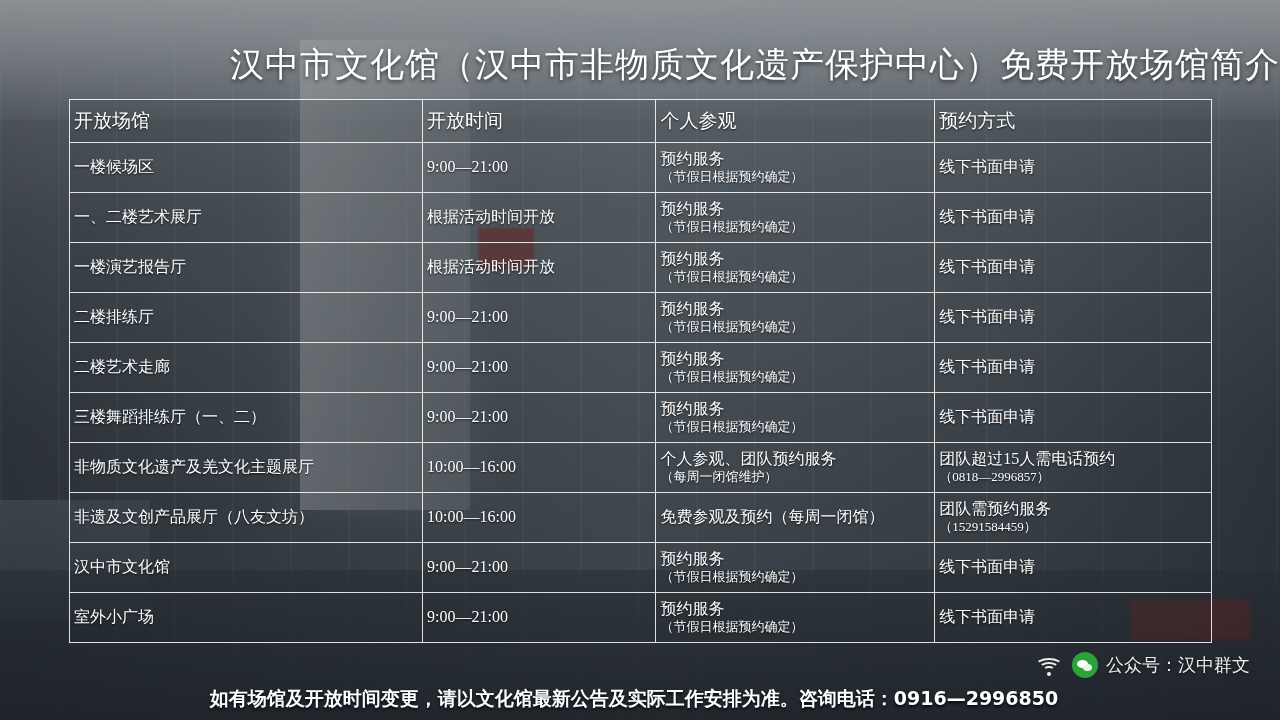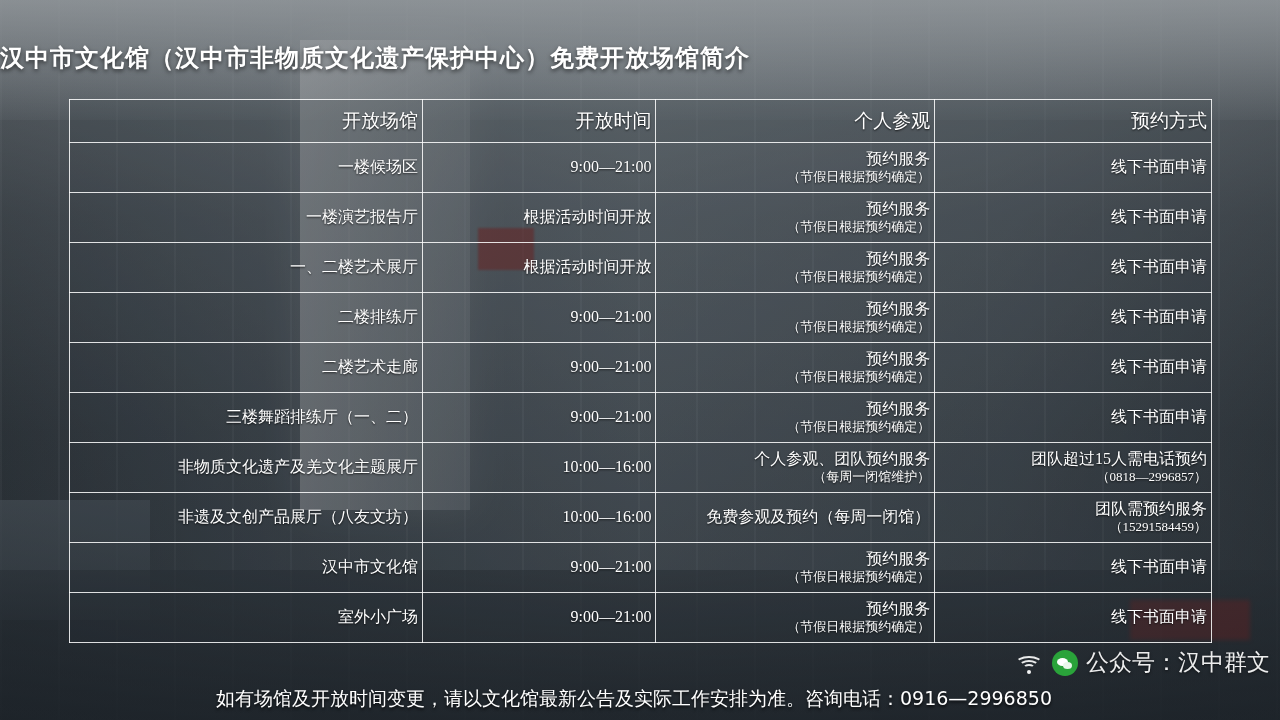--- a/index.html
+++ b/index.html
@@ -76,24 +76,24 @@
     position: absolute;
     inset: 0;
     background: linear-gradient(180deg, rgba(26,32,38,0.35), rgba(26,32,38,0.45));
   }
 
   .title {
     position: absolute;
     top: 42px;
     left: 0;
     right: 0;
-    text-align: left;
+    text-align: right;
     color: #ffffff;
-    font-size: 24px;
-    font-weight: bold;
+    font-size: 34px;
+    font-weight: normal;
     letter-spacing: 1px;
     font-family: "DejaVu Sans", sans-serif;
     text-shadow: 0 2px 4px rgba(0,0,0,0.6);
     white-space: nowrap;
   }
 
   .table-wrap {
     position: absolute;
     left: 69px;
     top: 99px;
@@ -102,21 +102,21 @@
   table.schedule {
     width: 100%;
     border-collapse: collapse;
     table-layout: fixed;
     color: #ffffff;
     font-size: 16px;
   }
   table.schedule th,
   table.schedule td {
     border: 1px solid rgba(255,255,255,0.85);
-    text-align: right;
+    text-align: left;
     vertical-align: middle;
     padding: 2px 4px;
     line-height: 1.18;
     text-shadow: 0 1px 2px rgba(0,0,0,0.75);
     background: rgba(40,48,56,0.12);
   }
   table.schedule thead th {
     height: 38px;
     font-size: 19px;
     font-weight: normal;
@@ -134,34 +134,34 @@
   .cell-line.small { font-size: 13px; }
 
   .footer {
     position: absolute;
     left: 0;
     right: 12px;
     bottom: 8px;
     text-align: center;
     color: #ffffff;
     font-size: 19px;
-    font-weight: normal;
+    font-weight: bold;
     font-family: "DejaVu Sans", sans-serif;
     text-shadow: 0 2px 3px rgba(0,0,0,0.8);
     white-space: nowrap;
   }
 
   .wm {
     position: absolute;
-    right: 10px;
+    right: 30px;
     bottom: 42px;
     display: flex;
     align-items: center;
     color: rgba(255,255,255,0.92);
-    font-size: 23px;
+    font-size: 18px;
     font-family: "DejaVu Sans", sans-serif;
     text-shadow: 0 1px 3px rgba(0,0,0,0.6);
   }
   .wm-icon {
     width: 26px;
     height: 22px;
     margin-right: 10px;
     position: relative;
   }
   .wm-icon span {
@@ -240,32 +240,32 @@
           <td>9:00—21:00</td>
           <td>
             <span class="cell-line">预约服务</span>
             <span class="cell-line small">（节假日根据预约确定）</span>
           </td>
           <td>
             <span class="cell-line">线下书面申请</span>
           </td>
         </tr>
         <tr>
+          <td>一、二楼艺术展厅</td>
+          <td>根据活动时间开放</td>
+          <td>
+            <span class="cell-line">预约服务</span>
+            <span class="cell-line small">（节假日根据预约确定）</span>
+          </td>
+          <td>
+            <span class="cell-line">线下书面申请</span>
+          </td>
+        </tr>
+        <tr>
           <td>一楼演艺报告厅</td>
-          <td>根据活动时间开放</td>
-          <td>
-            <span class="cell-line">预约服务</span>
-            <span class="cell-line small">（节假日根据预约确定）</span>
-          </td>
-          <td>
-            <span class="cell-line">线下书面申请</span>
-          </td>
-        </tr>
-        <tr>
-          <td>一、二楼艺术展厅</td>
           <td>根据活动时间开放</td>
           <td>
             <span class="cell-line">预约服务</span>
             <span class="cell-line small">（节假日根据预约确定）</span>
           </td>
           <td>
             <span class="cell-line">线下书面申请</span>
           </td>
         </tr>
         <tr>

